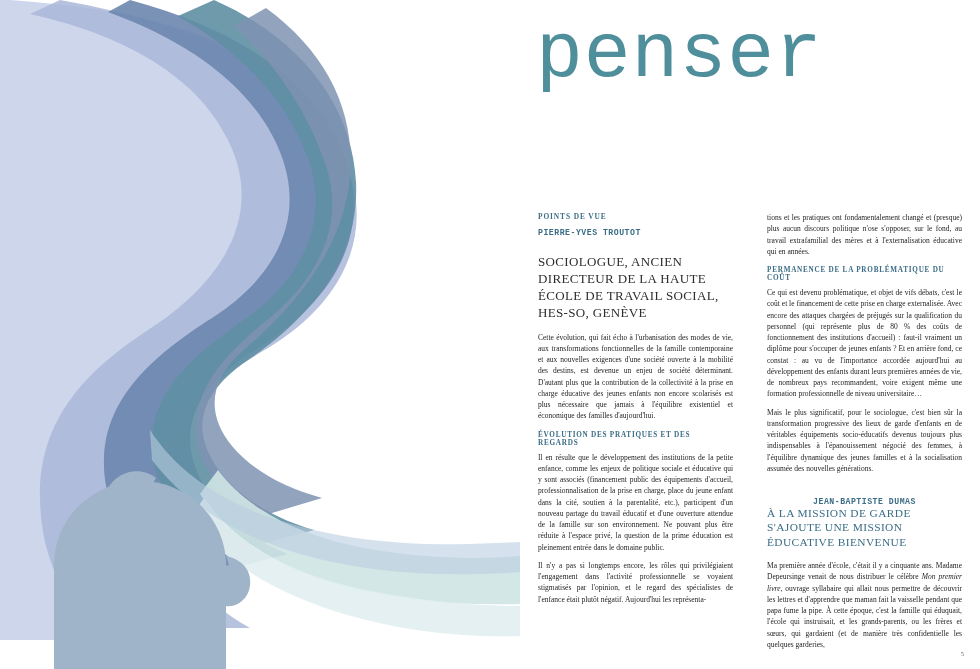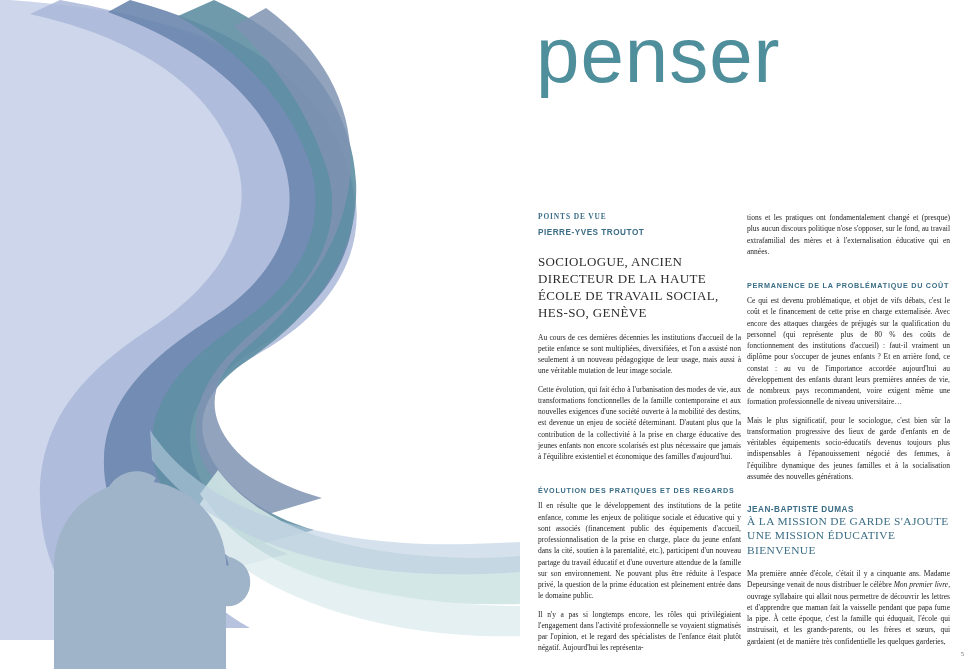--- a/index.html
+++ b/index.html
@@ -37,53 +37,53 @@
     position: absolute;
     left: 520px; top: 0;
     width: 460px; height: 669px;
     background: #ffffff;
   }
 
   #section-title {
     position: absolute;
     left: 16px;
     top: 16px;
-    font-family: Liberation Sans, sans-serif;
+    font-family: Liberation Mono, monospace;
     font-size: 78px;
     line-height: 1;
     letter-spacing: 1px;
     color: #4f8e9b;
     font-weight: 400;
   }
 
   #columns {
     position: absolute;
     left: 18px;
     top: 212px;
     width: 424px;
     height: 440px;
     display: flex;
-    gap: 6px;
+    gap: 34px;
   }
   .col {
     width: 203px;
     position: relative;
   }
 
   .kicker {
     font-family: "Liberation Serif", serif;
     font-size: 7.4px;
     letter-spacing: 0.9px;
     color: #3b6d86;
     font-weight: 700;
     margin: 0 0 7px 0;
     text-transform: uppercase;
   }
   .author {
-    font-family: Liberation Sans, sans-serif;
+    font-family: Liberation Mono, monospace;
     font-size: 8.2px;
     letter-spacing: 0.5px;
     color: #3b6d86;
     font-weight: 700;
     margin: 0;
     text-transform: uppercase;
   }
   .role {
     font-family: "Liberation Serif", serif;
     font-size: 13px;
@@ -96,26 +96,26 @@
   .headline {
     font-family: "Liberation Serif", serif;
     font-size: 11.4px;
     letter-spacing: 0.4px;
     color: #3b6d86;
     margin: 0 0 11px 0;
     line-height: 1.26;
     text-transform: uppercase;
   }
   .subhead {
-    font-family: Liberation Sans, sans-serif;
+    font-family: Liberation Serif, serif;
     font-size: 7.2px;
     letter-spacing: 0.75px;
     color: #3b6d86;
     font-weight: 700;
-    margin: 24px 0 5px 0;
+    margin: 9px 0 5px 0;
     text-transform: uppercase;
   }
   p.body {
     font-family: "Liberation Serif", serif;
     font-size: 7.5px;
     line-height: 1.5;
     color: #1d1d1d;
     margin: 0 0 7px 0;
     text-align: justify;
     hyphens: auto;
@@ -197,33 +197,32 @@
   <div id="right-page">
 
     <div id="section-title">penser</div>
 
     <div id="columns">
 
       <div class="col">
         <div class="kicker">POINTS DE VUE</div>
         <div class="author">PIERRE-YVES TROUTOT</div>
         <div class="role">SOCIOLOGUE, ANCIEN DIRECTEUR DE LA HAUTE ÉCOLE DE TRAVAIL SOCIAL, HES-SO, GENÈVE</div>
-        <p class="body">Au cours de ces dernières décennies les institutions d'accueil de la petite enfance se sont multipliées, diversifiées, et l'on a assisté non seulement à un nouveau pédagogique de leur usage, mais aussi à une véritable mutation de leur image sociale.</p>
         <p class="body">Cette évolution, qui fait écho à l'urbanisation des modes de vie, aux transformations fonctionnelles de la famille contemporaine et aux nouvelles exigences d'une société ouverte à la mobilité des destins, est devenue un enjeu de société déterminant. D'autant plus que la contribution de la collectivité à la prise en charge éducative des jeunes enfants non encore scolarisés est plus nécessaire que jamais à l'équilibre existentiel et économique des familles d'aujourd'hui.</p>
         <div class="subhead">ÉVOLUTION DES PRATIQUES ET DES REGARDS</div>
         <p class="body">Il en résulte que le développement des institutions de la petite enfance, comme les enjeux de politique sociale et éducative qui y sont associés (financement public des équipements d'accueil, professionnalisation de la prise en charge, place du jeune enfant dans la cité, soutien à la parentalité, etc.), participent d'un nouveau partage du travail éducatif et d'une ouverture attendue de la famille sur son environnement. Ne pouvant plus être réduite à l'espace privé, la question de la prime éducation est pleinement entrée dans le domaine public.</p>
         <p class="body tight">Il n'y a pas si longtemps encore, les rôles qui privilégiaient l'engagement dans l'activité professionnelle se voyaient stigmatisés par l'opinion, et le regard des spécialistes de l'enfance était plutôt négatif. Aujourd'hui les représenta-</p>
       </div>
 
       <div class="col">
         <p class="body">tions et les pratiques ont fondamentalement changé et (presque) plus aucun discours politique n'ose s'opposer, sur le fond, au travail extrafamilial des mères et à l'externalisation éducative qui en années.</p>
         <div class="subhead">PERMANENCE DE LA PROBLÉMATIQUE DU COÛT</div>
         <p class="body">Ce qui est devenu problématique, et objet de vifs débats, c'est le coût et le financement de cette prise en charge externalisée. Avec encore des attaques chargées de préjugés sur la qualification du personnel (qui représente plus de 80 % des coûts de fonctionnement des institutions d'accueil) : faut-il vraiment un diplôme pour s'occuper de jeunes enfants ? Et en arrière fond, ce constat : au vu de l'importance accordée aujourd'hui au développement des enfants durant leurs premières années de vie, de nombreux pays recommandent, voire exigent même une formation professionnelle de niveau universitaire…</p>
         <p class="body">Mais le plus significatif, pour le sociologue, c'est bien sûr la transformation progressive des lieux de garde d'enfants en de véritables équipements socio-éducatifs devenus toujours plus indispensables à l'épanouissement négocié des femmes, à l'équilibre dynamique des jeunes familles et à la socialisation assumée des nouvelles générations.</p>
-        <div class="author" style="margin-top:23px;">JEAN-BAPTISTE DUMAS</div>
+        <div class="author" style="margin-top:23px;text-align:center;">JEAN-BAPTISTE DUMAS</div>
         <div class="headline">À LA MISSION DE GARDE S'AJOUTE UNE MISSION ÉDUCATIVE BIENVENUE</div>
         <p class="body tight"><span>Ma première année d'école, c'était il y a cinquante ans. Madame Depeursinge venait de nous distribuer le célèbre </span><span class="ital">Mon premier livre</span><span>, ouvrage syllabaire qui allait nous permettre de découvrir les lettres et d'apprendre que maman fait la vaisselle pendant que papa fume la pipe. À cette époque, c'est la famille qui éduquait, l'école qui instruisait, et les grands-parents, ou les frères et sœurs, qui gardaient (et de manière très confidentielle les quelques garderies,</span></p>
       </div>
 
     </div>
 
     <div id="page-number">5</div>
   </div>
 
 </div>

